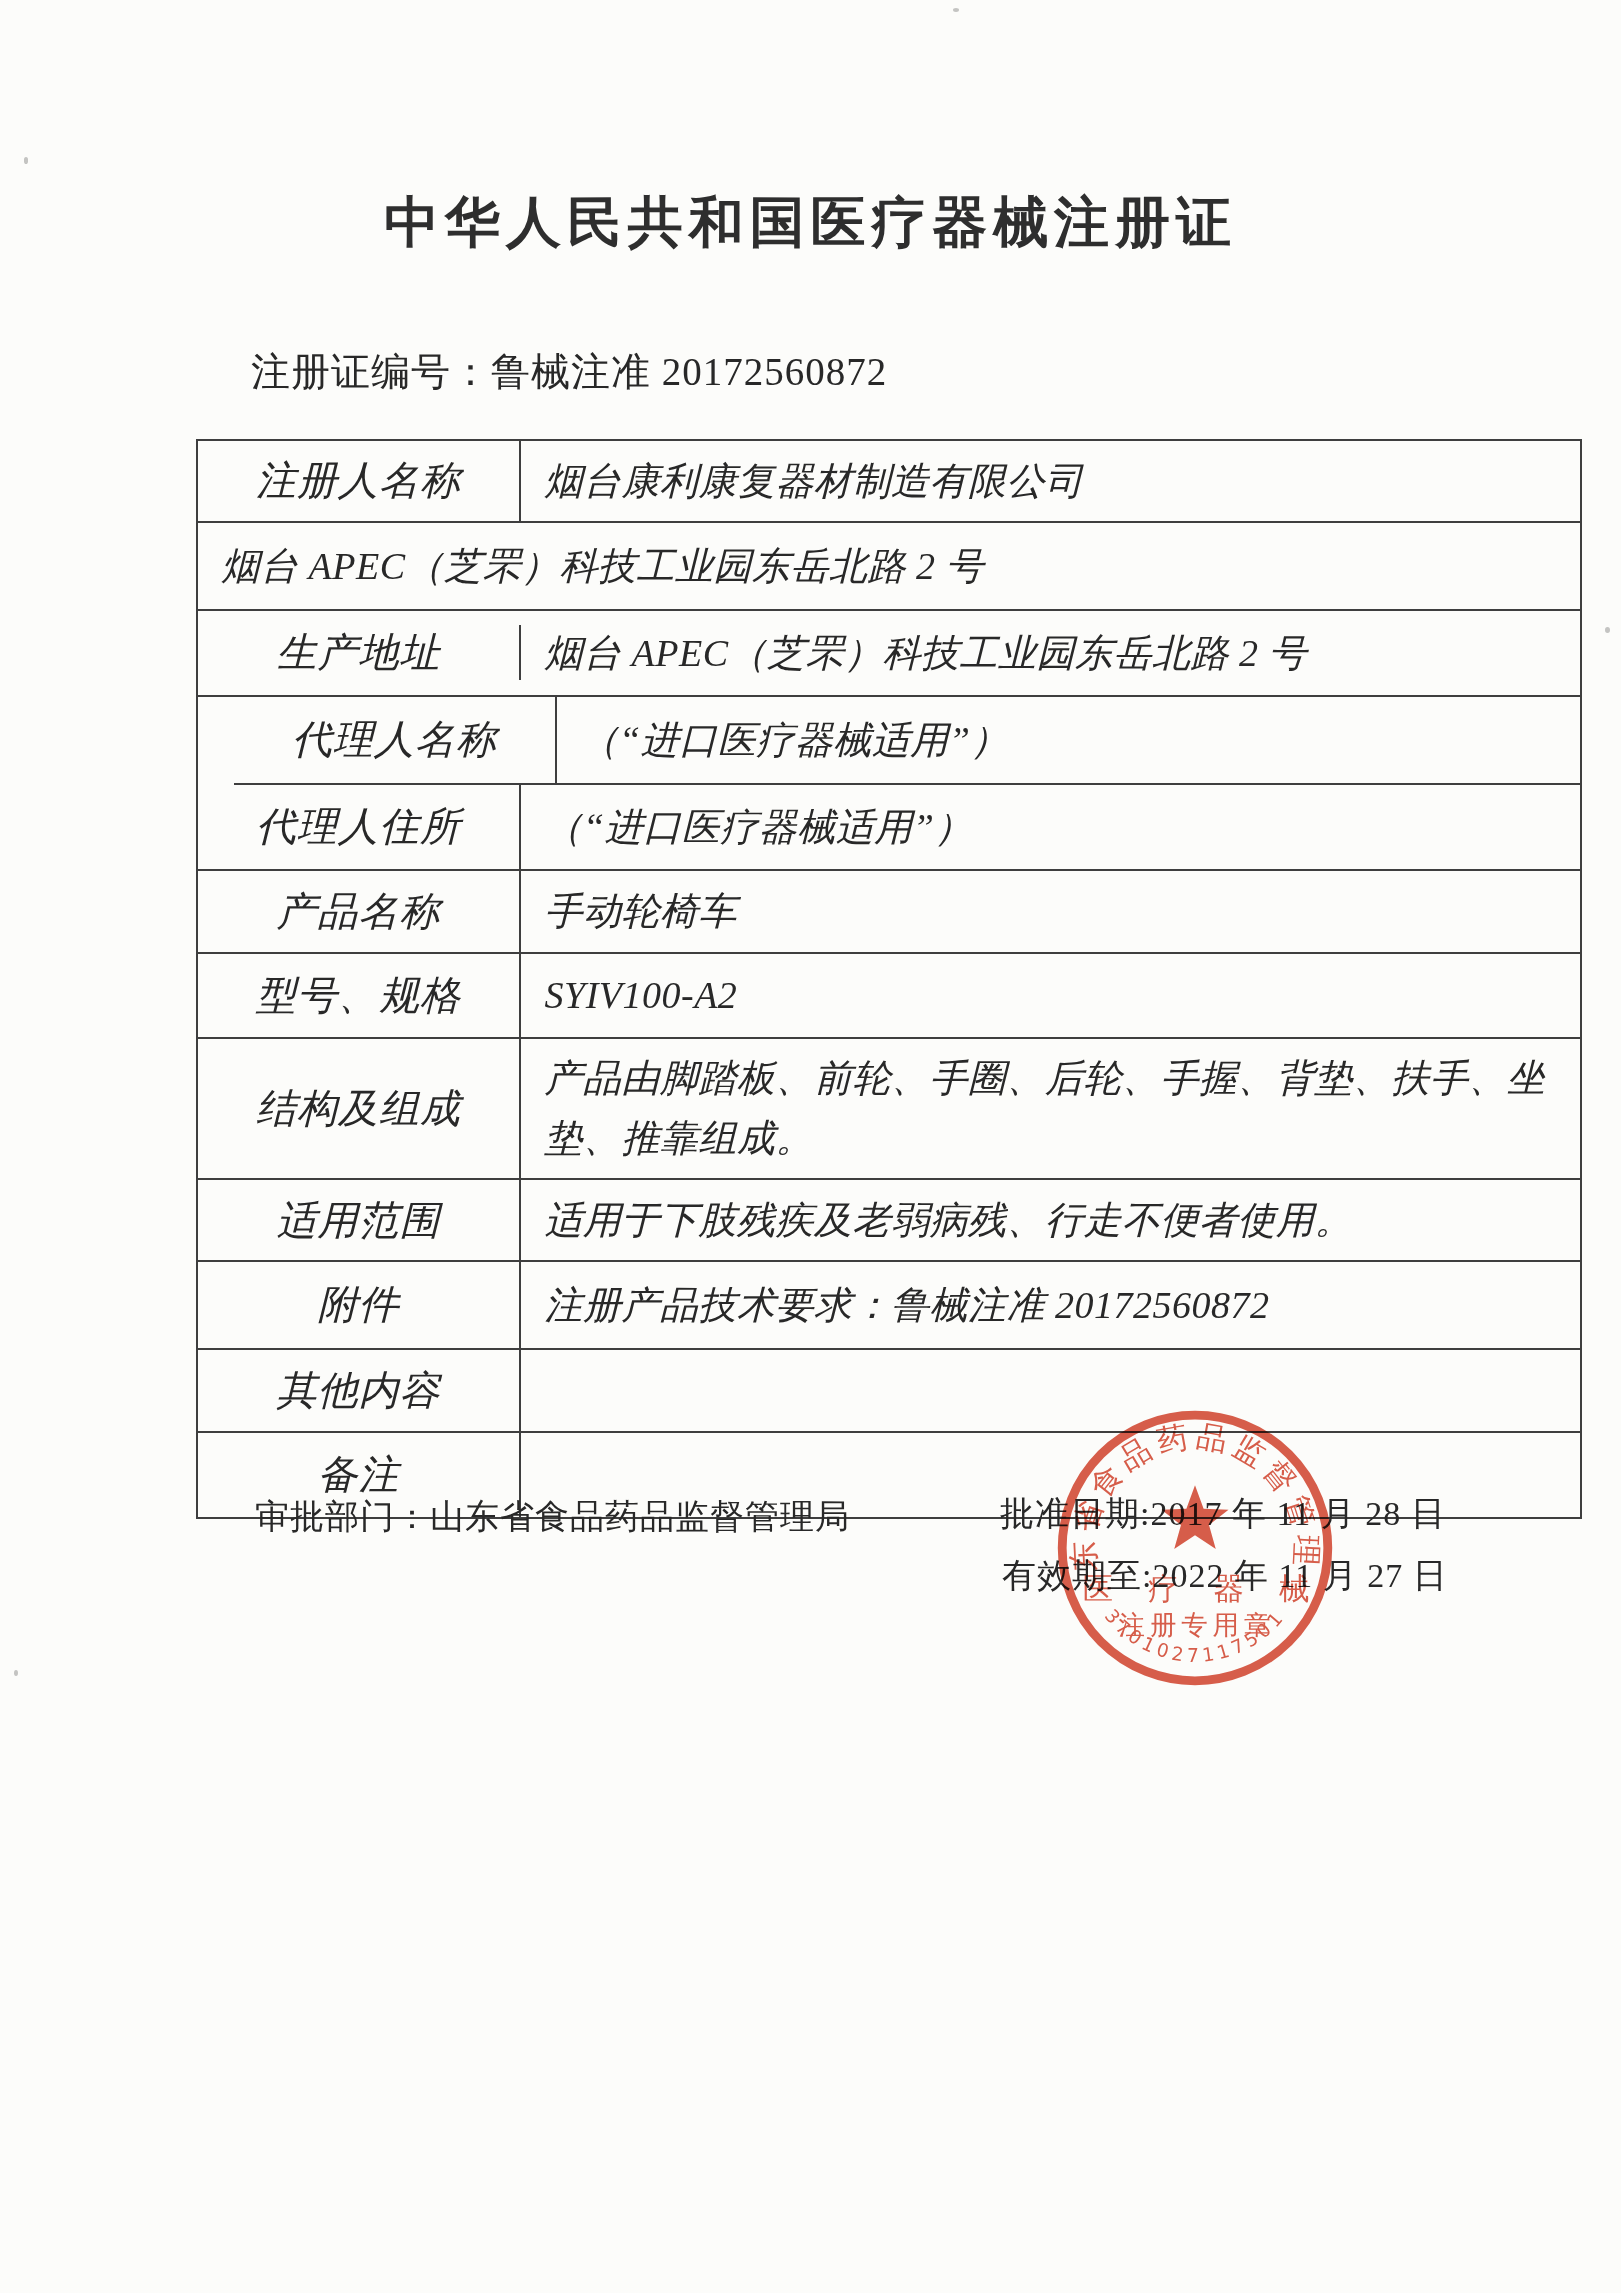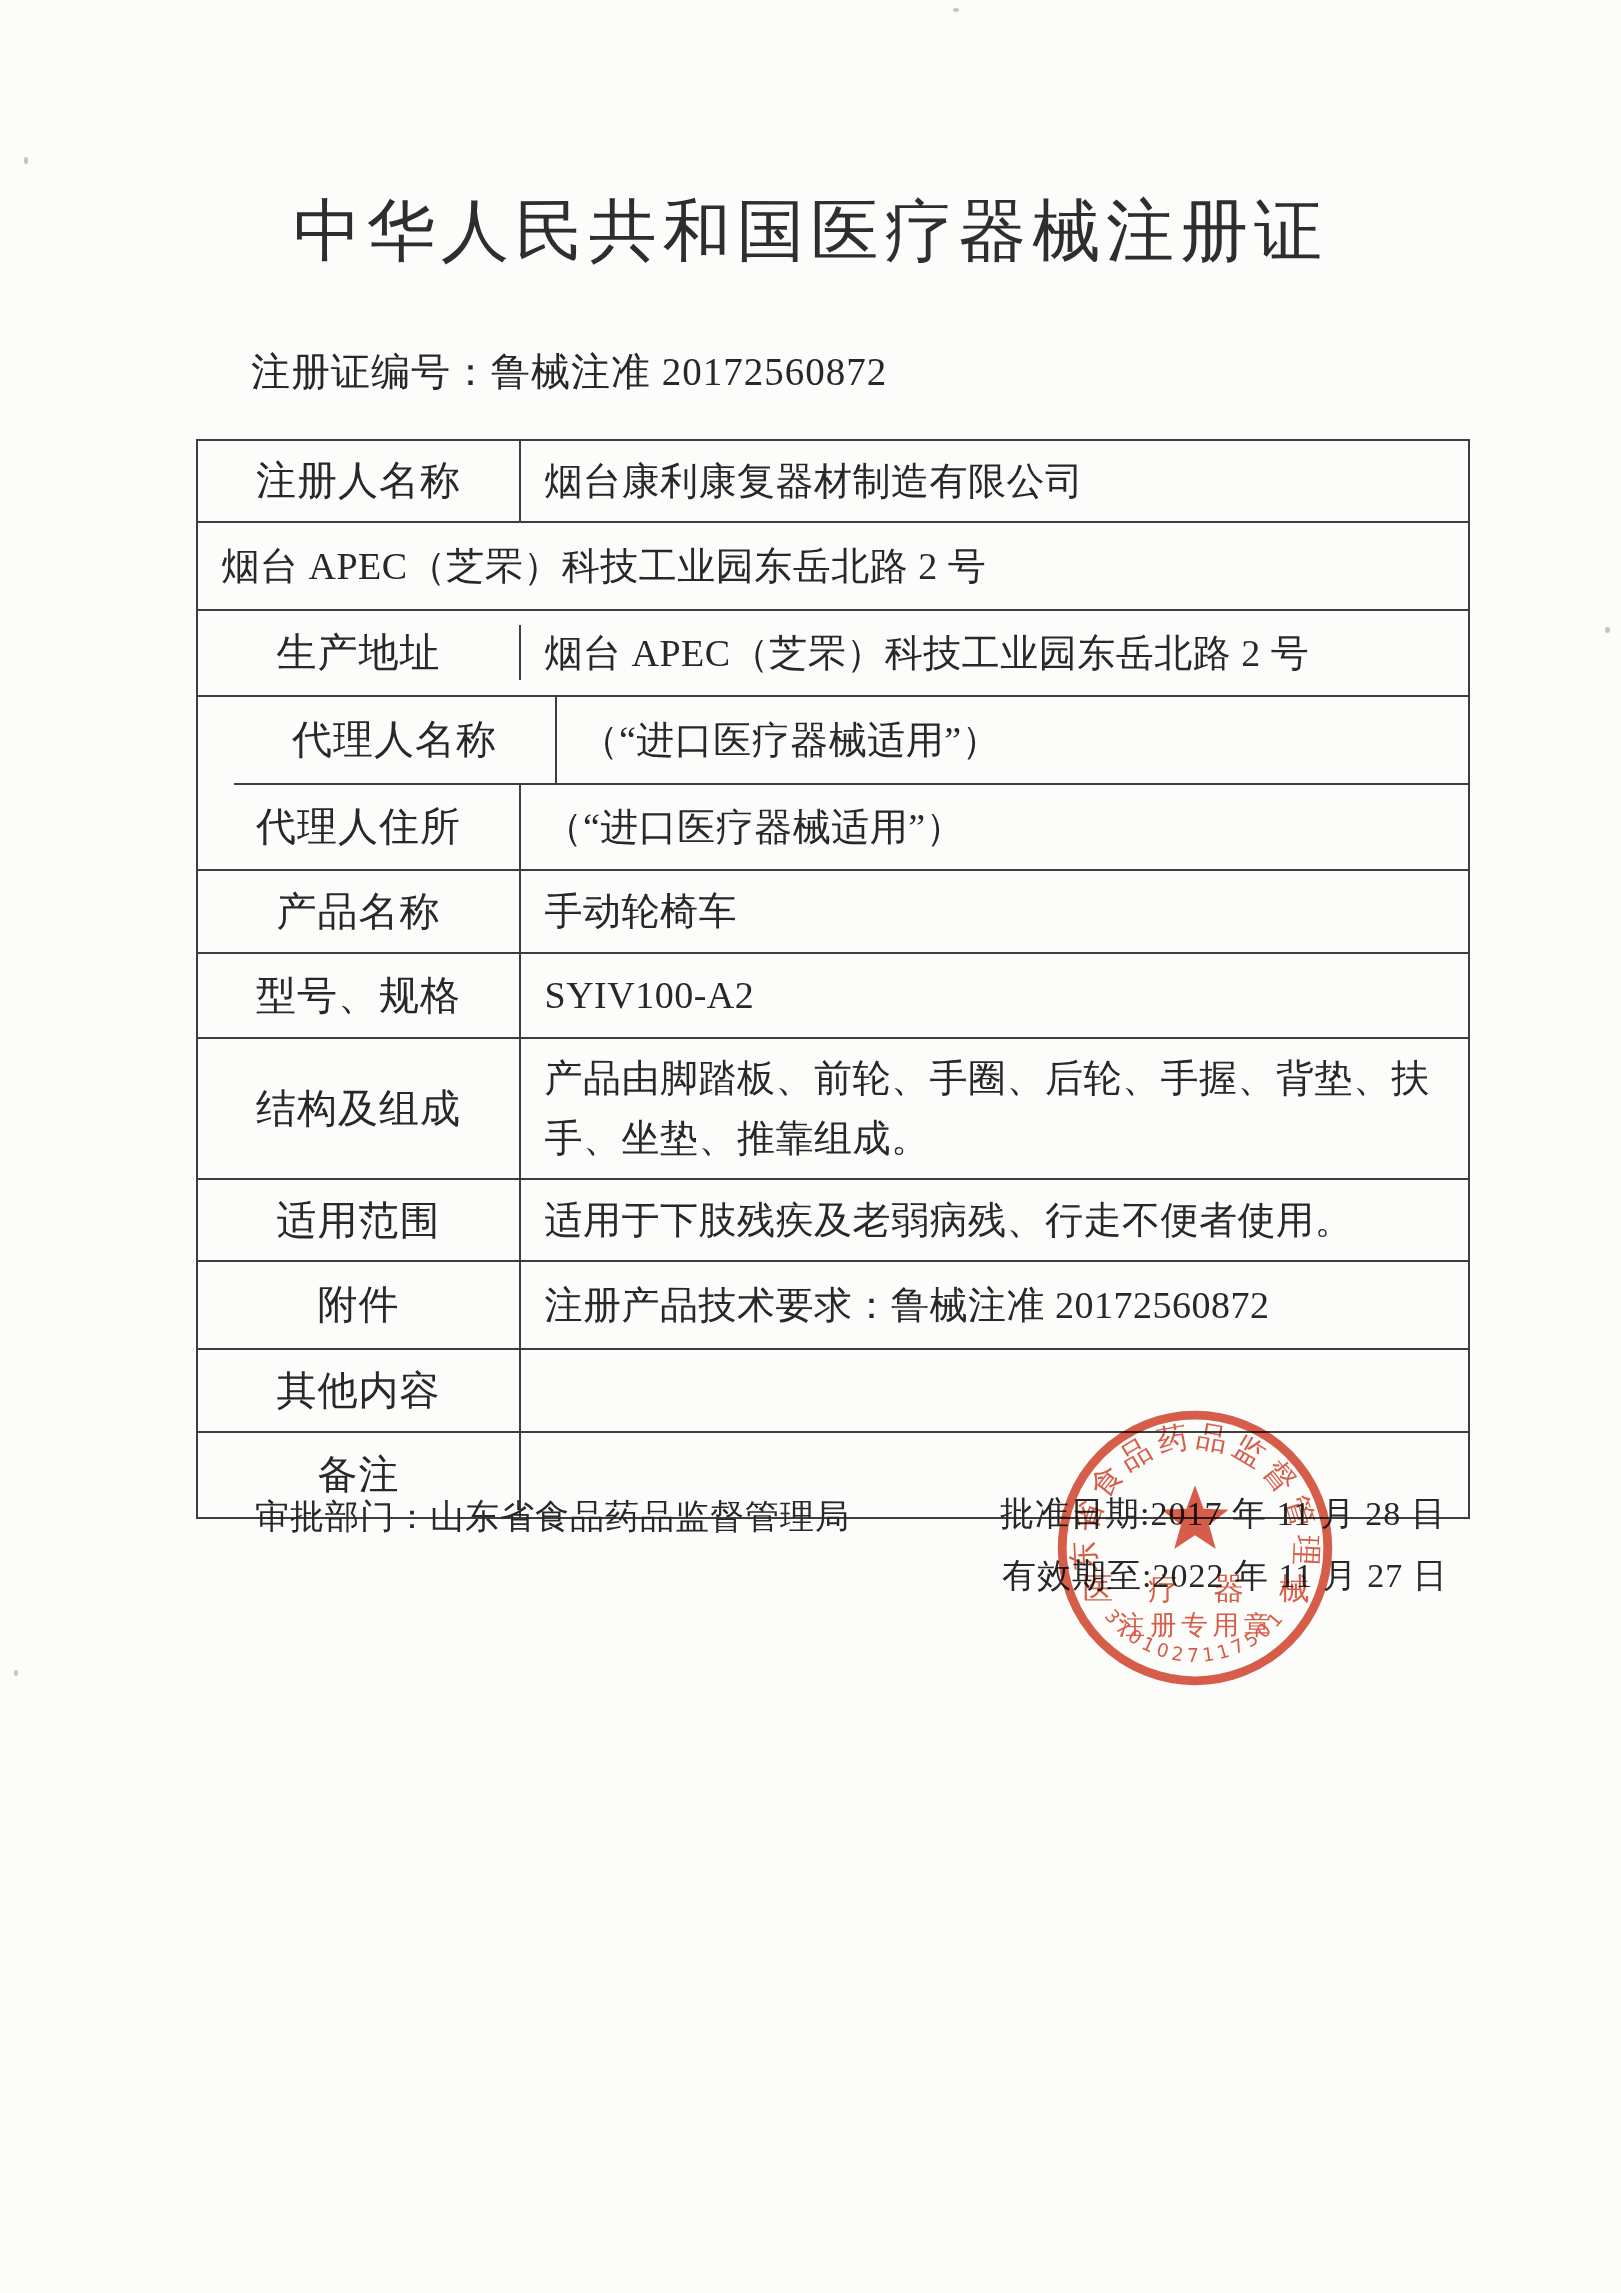--- a/index.html
+++ b/index.html
@@ -9,30 +9,31 @@
     width:1621px; height:2294px;
     margin:0 auto;
     background:#fcfcfa;
     font-family:"Liberation Serif","DejaVu Serif",serif;
     color:#282828;
     overflow:hidden;
   }
   .doc-title {
     position:absolute; top:186px; left:0; width:100%;
     text-align:center;
-    font-size:68px; font-weight:400; letter-spacing:5.9px;
+    font-size:55px; font-weight:700; letter-spacing:5.9px;
     color:#2e2e2e;
   }
   .cert-no-line {
     position:absolute; top:345px; left:251px;
     font-size:39px; letter-spacing:1px;
   }
   .reg-table {
-    position:absolute; left:196px; top:439px; width:1274px;
+    position:absolute; left:196px; top:439px; width:1386px;
     border:2.9px solid #3e3e3e;
+    font-style:italic;
   }
   .t-row { display:flex; border-bottom:2px solid #3e3e3e; align-items:stretch; }
   .t-row:last-child { border-bottom:none;gap:40px; }
   .t-label {
     flex:none; width:323px;
     border-right:2px solid #3e3e3e;
     display:flex; align-items:center; justify-content:center;
     font-size:40px; letter-spacing:1px;
     text-align:center;
   }

